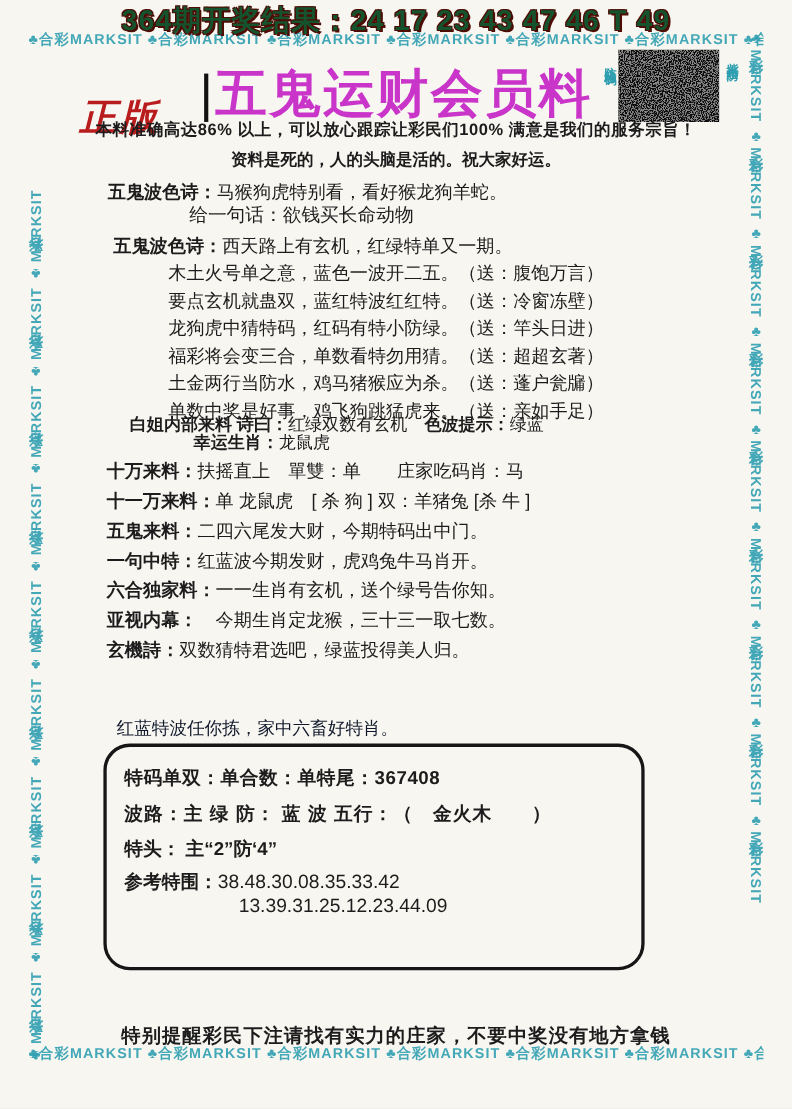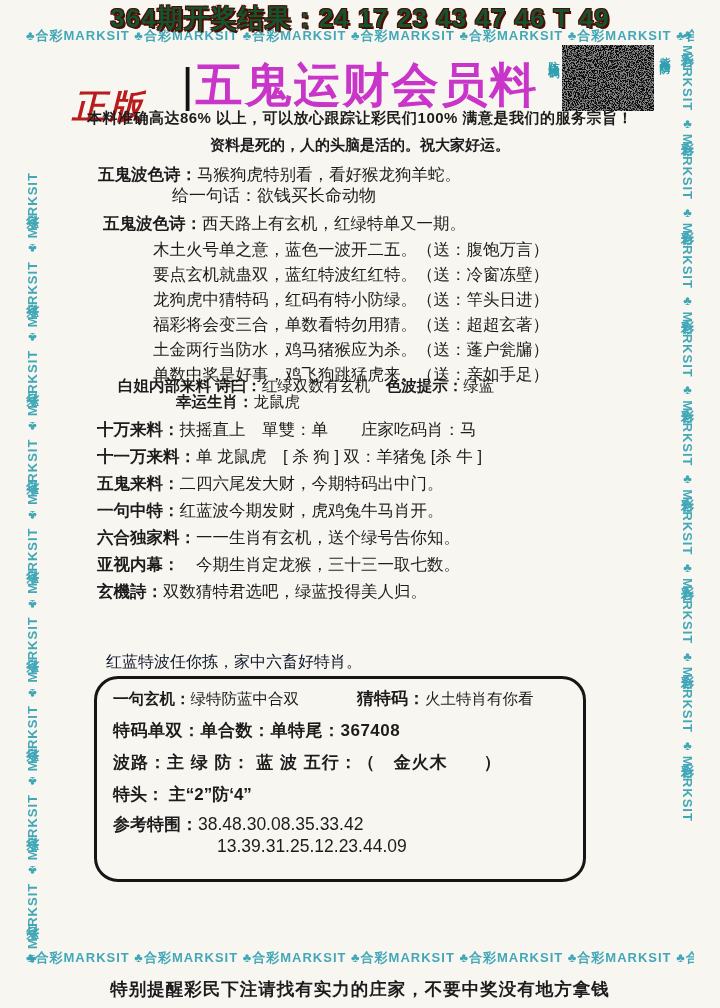--- a/index.html
+++ b/index.html
@@ -62,21 +62,21 @@
   .tipbox .r2{font-size:22px;font-weight:bold;margin-top:7px;letter-spacing:1px;}
   .tipbox .r3{font-size:17px;font-weight:bold;margin-top:9px;letter-spacing:.5px;}
   .tipbox .r3 .sp{text-align:right;}
   .tipbox .r4{font-size:17px;font-weight:bold;margin-top:9px;letter-spacing:1px;}
   .tipbox .r5{font-size:17px;font-weight:bold;margin-top:9px;}
   .tipbox .r6{font-size:17.5px;margin-top:7px;}
   .tipbox .r6 b{font-size:17px;}
   .tipbox .r7{font-size:17.5px;margin-left:104px;}
   
   .reminder{position:absolute;top:929px;left:0;right:0;text-align:center;
-    font-size:17.5px;font-weight:bold;letter-spacing:1px;margin-top:48px;}
+    font-size:17.5px;font-weight:bold;letter-spacing:1px;}
 </style>
 </head>
 <body>
 
 <div class="page">
 
   <div class="strip strip-top">♣合彩MARKSIT ♣合彩MARKSIT ♣合彩MARKSIT ♣合彩MARKSIT ♣合彩MARKSIT ♣合彩MARKSIT ♣合彩MARKSIT</div>
   <div class="strip strip-bottom">♣合彩MARKSIT ♣合彩MARKSIT ♣合彩MARKSIT ♣合彩MARKSIT ♣合彩MARKSIT ♣合彩MARKSIT ♣合彩MARKSIT</div>
   <div class="strip strip-left">♣合彩MARKSIT ♣合彩MARKSIT ♣合彩MARKSIT ♣合彩MARKSIT ♣合彩MARKSIT ♣合彩MARKSIT ♣合彩MARKSIT ♣合彩MARKSIT ♣合彩MARKSIT</div>
   <div class="strip strip-right">♣合彩MARKSIT ♣合彩MARKSIT ♣合彩MARKSIT ♣合彩MARKSIT ♣合彩MARKSIT ♣合彩MARKSIT ♣合彩MARKSIT ♣合彩MARKSIT ♣合彩MARKSIT</div>
@@ -124,23 +124,20 @@
     <div class="row"><b>五鬼来料：</b><span>二四六尾发大财，今期特码出中门。</span></div>
     <div class="row"><b>一句中特：</b><span>红蓝波今期发财，虎鸡兔牛马肖开。</span></div>
     <div class="row"><b>六合独家料：</b><span>一一生肖有玄机，送个绿号告你知。</span></div>
     <div class="row"><b>亚视内幕：</b><span>　今期生肖定龙猴，三十三一取七数。</span></div>
     <div class="row"><b>玄機詩：</b><span>双数猜特君选吧，绿蓝投得美人归。</span></div>
   </div>
 
   <div class="line rednote">红蓝特波任你拣，家中六畜好特肖。</div>
 
   <div class="tipbox">
-    <div class="r1">
-      <b>一句玄机：</b><span>绿特防蓝中合双</span><span class="g2"><b>猜特码：</b></span><span>火土特肖有你看</span>
-    </div>
     <div class="r3">
       <span>特码单双：</span><span>单</span><span class="sp">合数：</span><span>单</span><span class="sp">特尾：</span><span>367408</span>
     </div>
     <div class="r4">
       <span>波路：</span><span>主 绿 防： 蓝 波</span> <span>五行：</span><span>（　金火木　　）</span>
     </div>
     <div class="r5"><span>特头：</span> <span>主“2”防‘4”</span></div>
     <div class="r6"><b>参考特围：</b><span>38.48.30.08.35.33.42</span></div>
     <div class="r7">13.39.31.25.12.23.44.09</div>
   </div>

